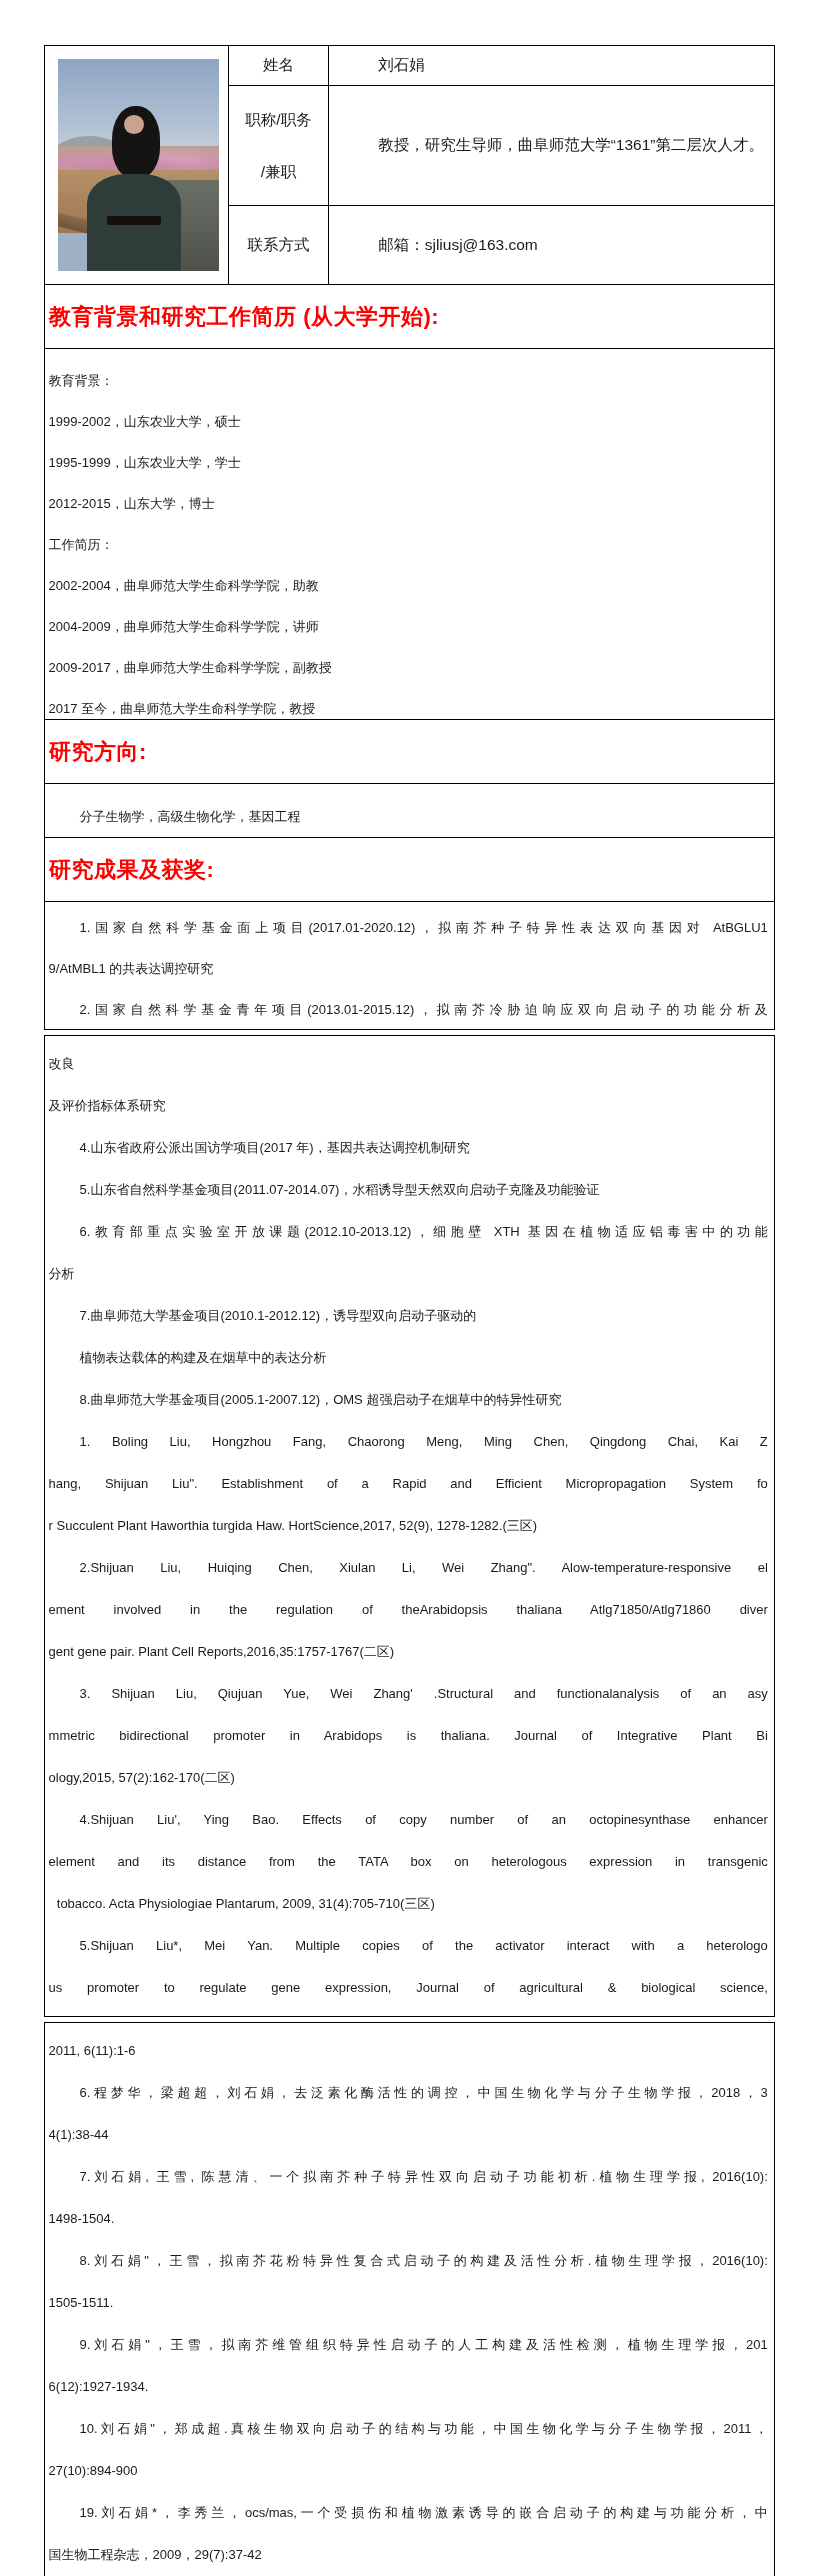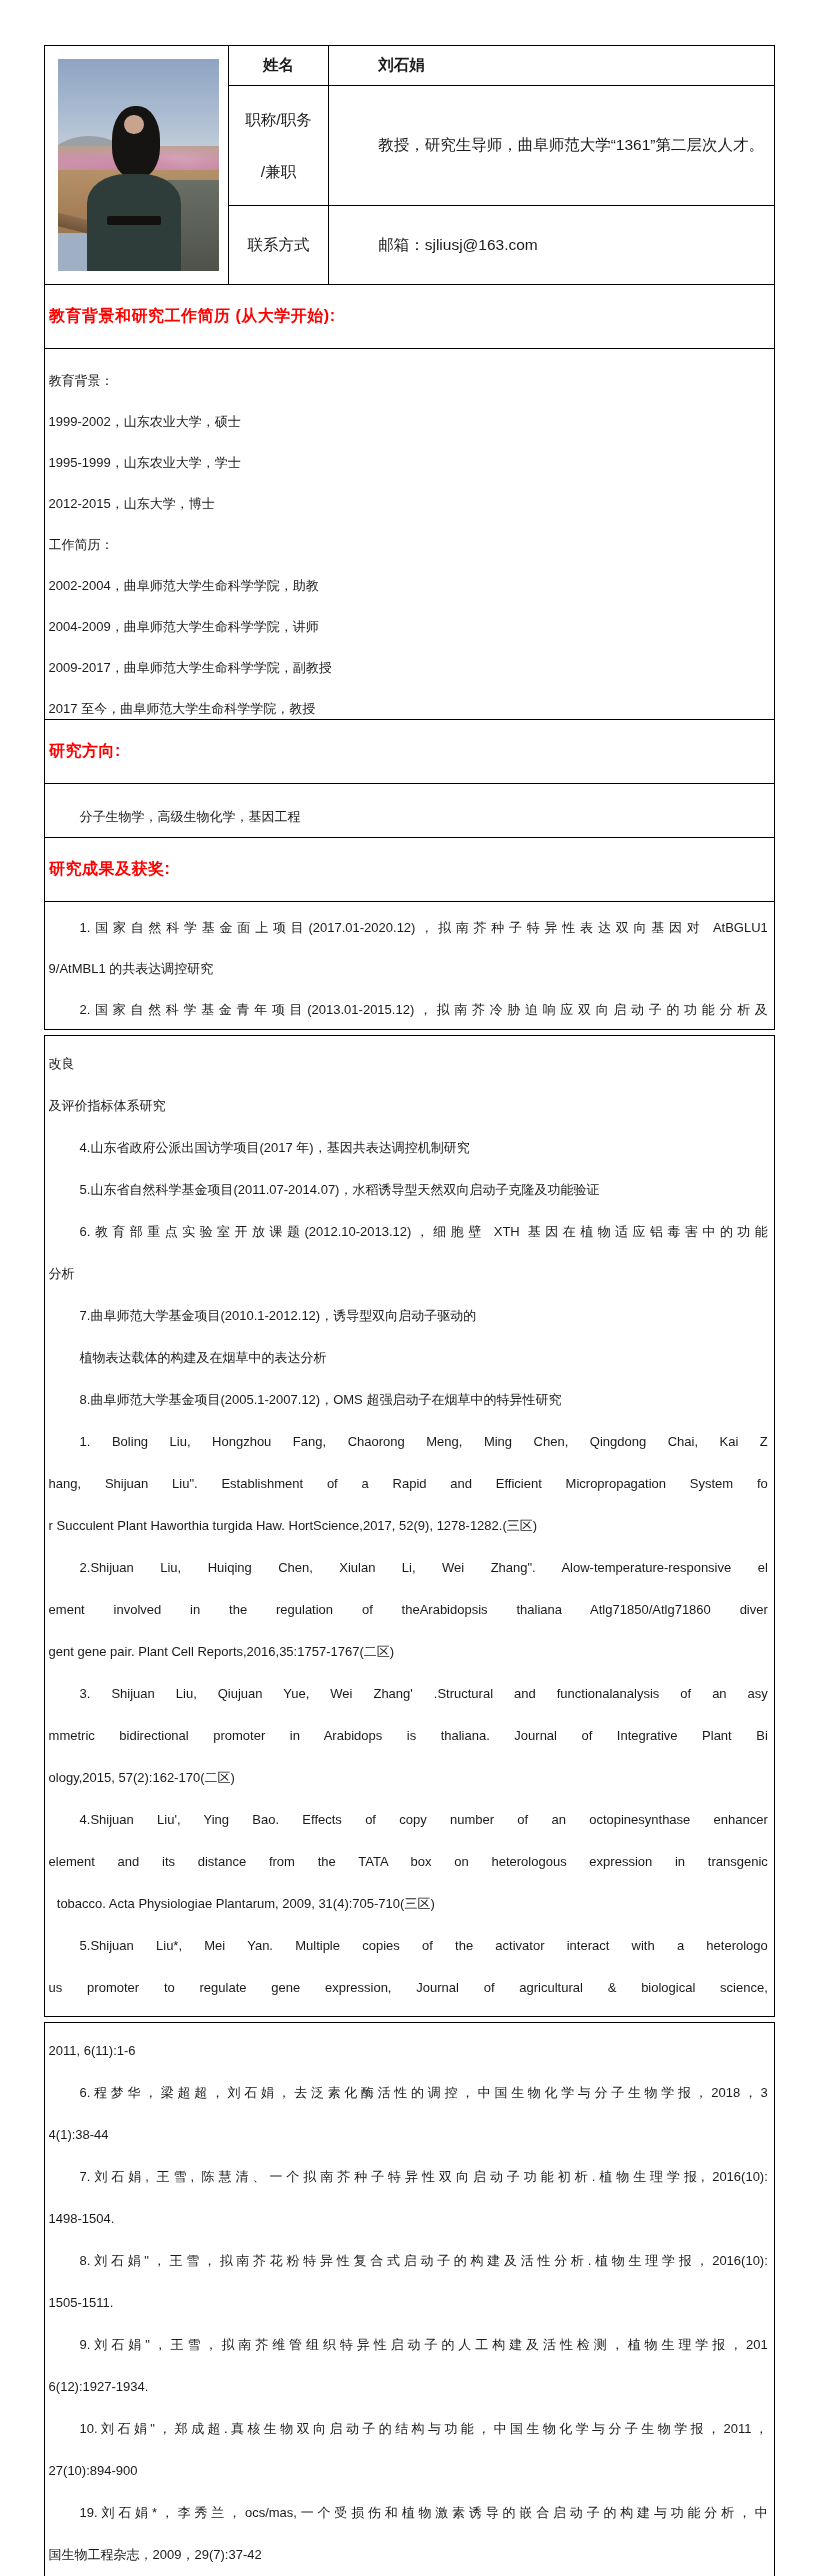--- a/index.html
+++ b/index.html
@@ -26,29 +26,29 @@
   .ph-water{right:0;top:57%;width:52%;height:43%;background:linear-gradient(180deg,#6a6f66,#4e524b);}
   .ph-log{left:-8%;bottom:16%;width:75%;height:6%;background:linear-gradient(180deg,#8b6c4c,#6f543a);border-radius:6.2px;transform:rotate(14deg);}
   .ph-hair{left:33%;top:22%;width:30%;height:34%;background:#161412;border-radius:46% 46% 42% 42%;}
   .ph-face{left:41%;top:26%;width:12%;height:9%;background:#c8a38d;border-radius:50%;}
   .ph-body{left:18%;bottom:0;width:58%;height:46%;background:#2e3d3a;border-radius:42% 42% 4% 4%/30% 30% 0 0;}
   .ph-belt{left:30%;bottom:22%;width:34%;height:4%;background:#14100e;border-radius:2.1px;}
 
   .info-right{flex:1;display:flex;flex-direction:column;}
   .info-row{display:flex;box-sizing:border-box;}
   .info-row + .info-row{border-top:1px solid #000;}
-  .r1{height:39px;font-weight:bold;}
+  .r1{height:39px;}
   .r2{height:120px;}
   .r3{height:79px;}
   .label-cell{box-sizing:border-box;width:100px;border-right:1px solid #000;display:flex;flex-direction:column;align-items:center;justify-content:center;font-size:15.5px;text-align:center;}
   .label-cell .lbl-line{line-height:52px;}
   .value-cell{flex:1;display:flex;align-items:center;padding-left:6.2px;font-size:15.5px;margin-left:43px;}
 
   
-  .sec-header{box-sizing:border-box;border-top:1px solid #000;height:64px;display:flex;align-items:center;padding-left:4.1px;color:var(--accent,#ff0000);font-weight:bold;font-size:16px;letter-spacing:0.5px;}
+  .sec-header{box-sizing:border-box;border-top:1px solid #000;height:64px;display:flex;align-items:center;padding-left:4.1px;color:var(--accent,#ff0000);font-weight:bold;font-size:22px;letter-spacing:0.5px;}
   .sec-body{box-sizing:border-box;border-top:1px solid #000;}
   .line{font-size:13px;height:41px;line-height:41px;overflow:hidden;padding-right:3.1px;}
   .lh81 .line{height:42px;line-height:42px;}
   .ind{padding-left:31px;}
   .ind2{padding-left:8.2px;}
   .just{text-align:justify;text-align-last:justify;}
 
   .edu-body{padding:11.3px 3.1px 5.2px 3.6px;height:371px;}
   .dir-body{padding:12px 3.1px 0 3.6px;height:54px;}
   .achv1-body{padding:5.2px 3.1px 0 3.6px;height:128px;}

